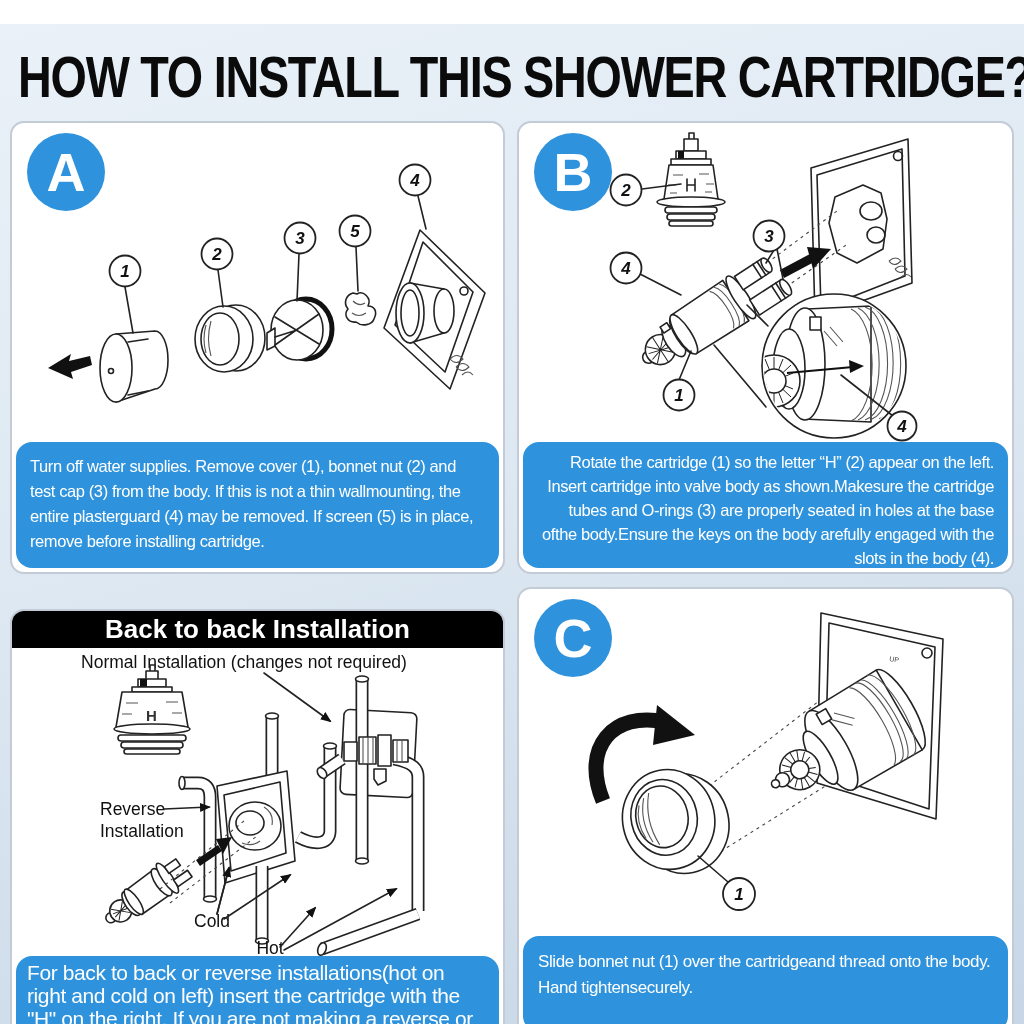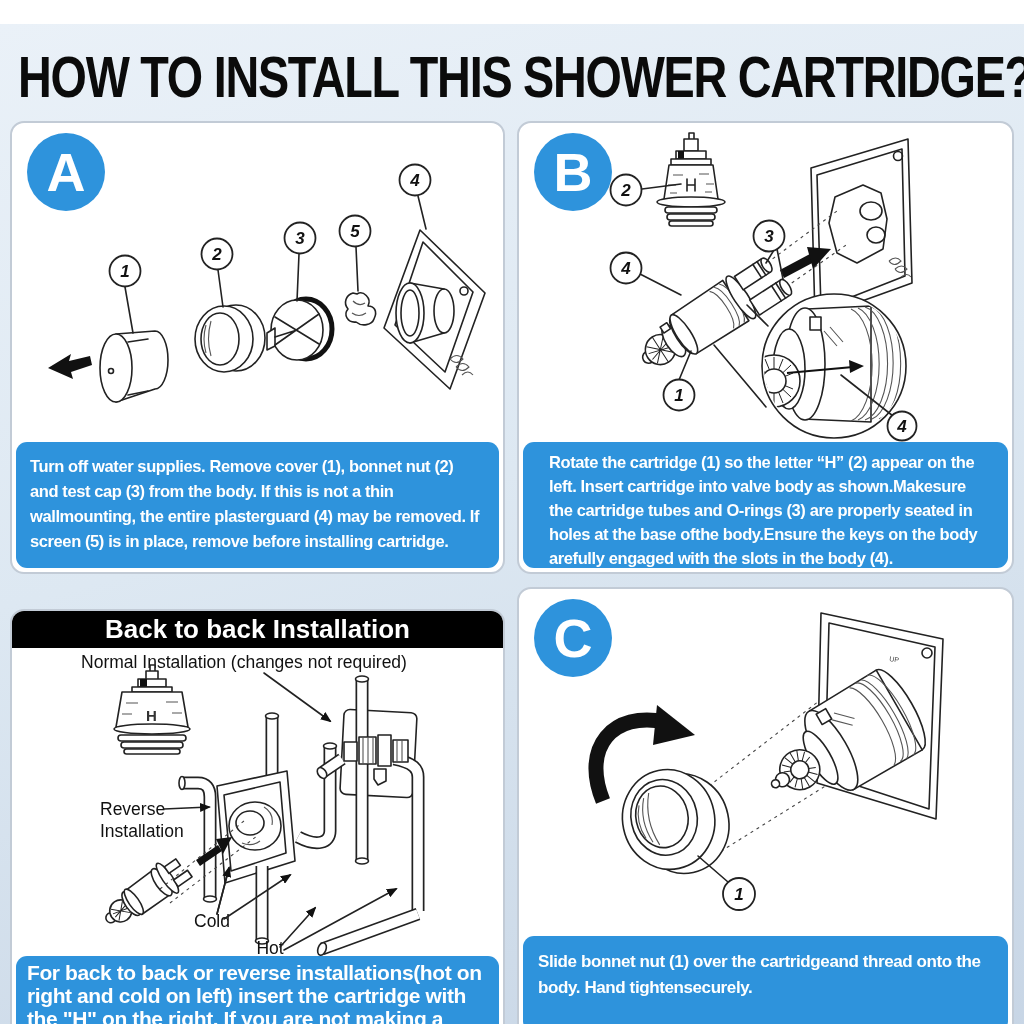--- a/index.html
+++ b/index.html
@@ -11,23 +11,23 @@
     transform:scaleX(0.82);transform-origin:left center;}
   .panel{position:absolute;background:#fff;border:2px solid #c2cbd6;border-radius:14px;box-sizing:border-box;}
   #panel-a{left:10px;top:97px;width:495px;height:453px;}
   #panel-b{left:517px;top:97px;width:497px;height:453px;}
   #panel-back{left:10px;top:585px;width:495px;height:451px;}
   #panel-c{left:517px;top:563px;width:497px;height:451px;}
   .badge{position:absolute;left:15px;top:10px;width:78px;height:78px;border-radius:50%;
     background:#2e93dc;color:#fff;font-size:54px;font-weight:bold;
     display:flex;align-items:center;justify-content:center;z-index:3;}
   .caption{position:absolute;left:4px;right:4px;bottom:4px;background:#2e93dc;color:#fff;
-    border-radius:11px;font-weight:bold;box-sizing:border-box;letter-spacing:-0.4px;}
+    border-radius:16px;font-weight:normal;box-sizing:border-box;letter-spacing:-0.4px;}
   .cap-a{height:126px;font-size:16.5px;line-height:25px;padding:12px 14px;}
-  .cap-b{height:126px;font-size:16.5px;line-height:24px;padding:8px 26px;}
+  .cap-b{height:126px;font-size:16.5px;line-height:24px;padding:8px 14px;text-align:right;}
   .cap-back{height:98px;font-size:21px;line-height:23px;padding:5px 11px;}
   .cap-c{height:96px;font-size:17px;line-height:26px;padding:13px 15px 0;}
   .back-header{position:absolute;top:0;left:0;right:0;height:37px;background:#000;
     border-radius:12px 12px 0 0;color:#fff;text-align:center;font-size:26px;
     font-weight:bold;line-height:36px;z-index:3;}
   .art{position:absolute;left:0;top:0;}
   svg .ln{stroke:#222;stroke-width:1.6;fill:none;stroke-linecap:round;stroke-linejoin:round;}
   svg .lnw{stroke:#222;stroke-width:1.6;fill:#fff;stroke-linejoin:round;}
   svg .lnt{stroke:#555;stroke-width:1.1;fill:none;}
   svg .thick{stroke:#111;stroke-width:5;fill:none;}

